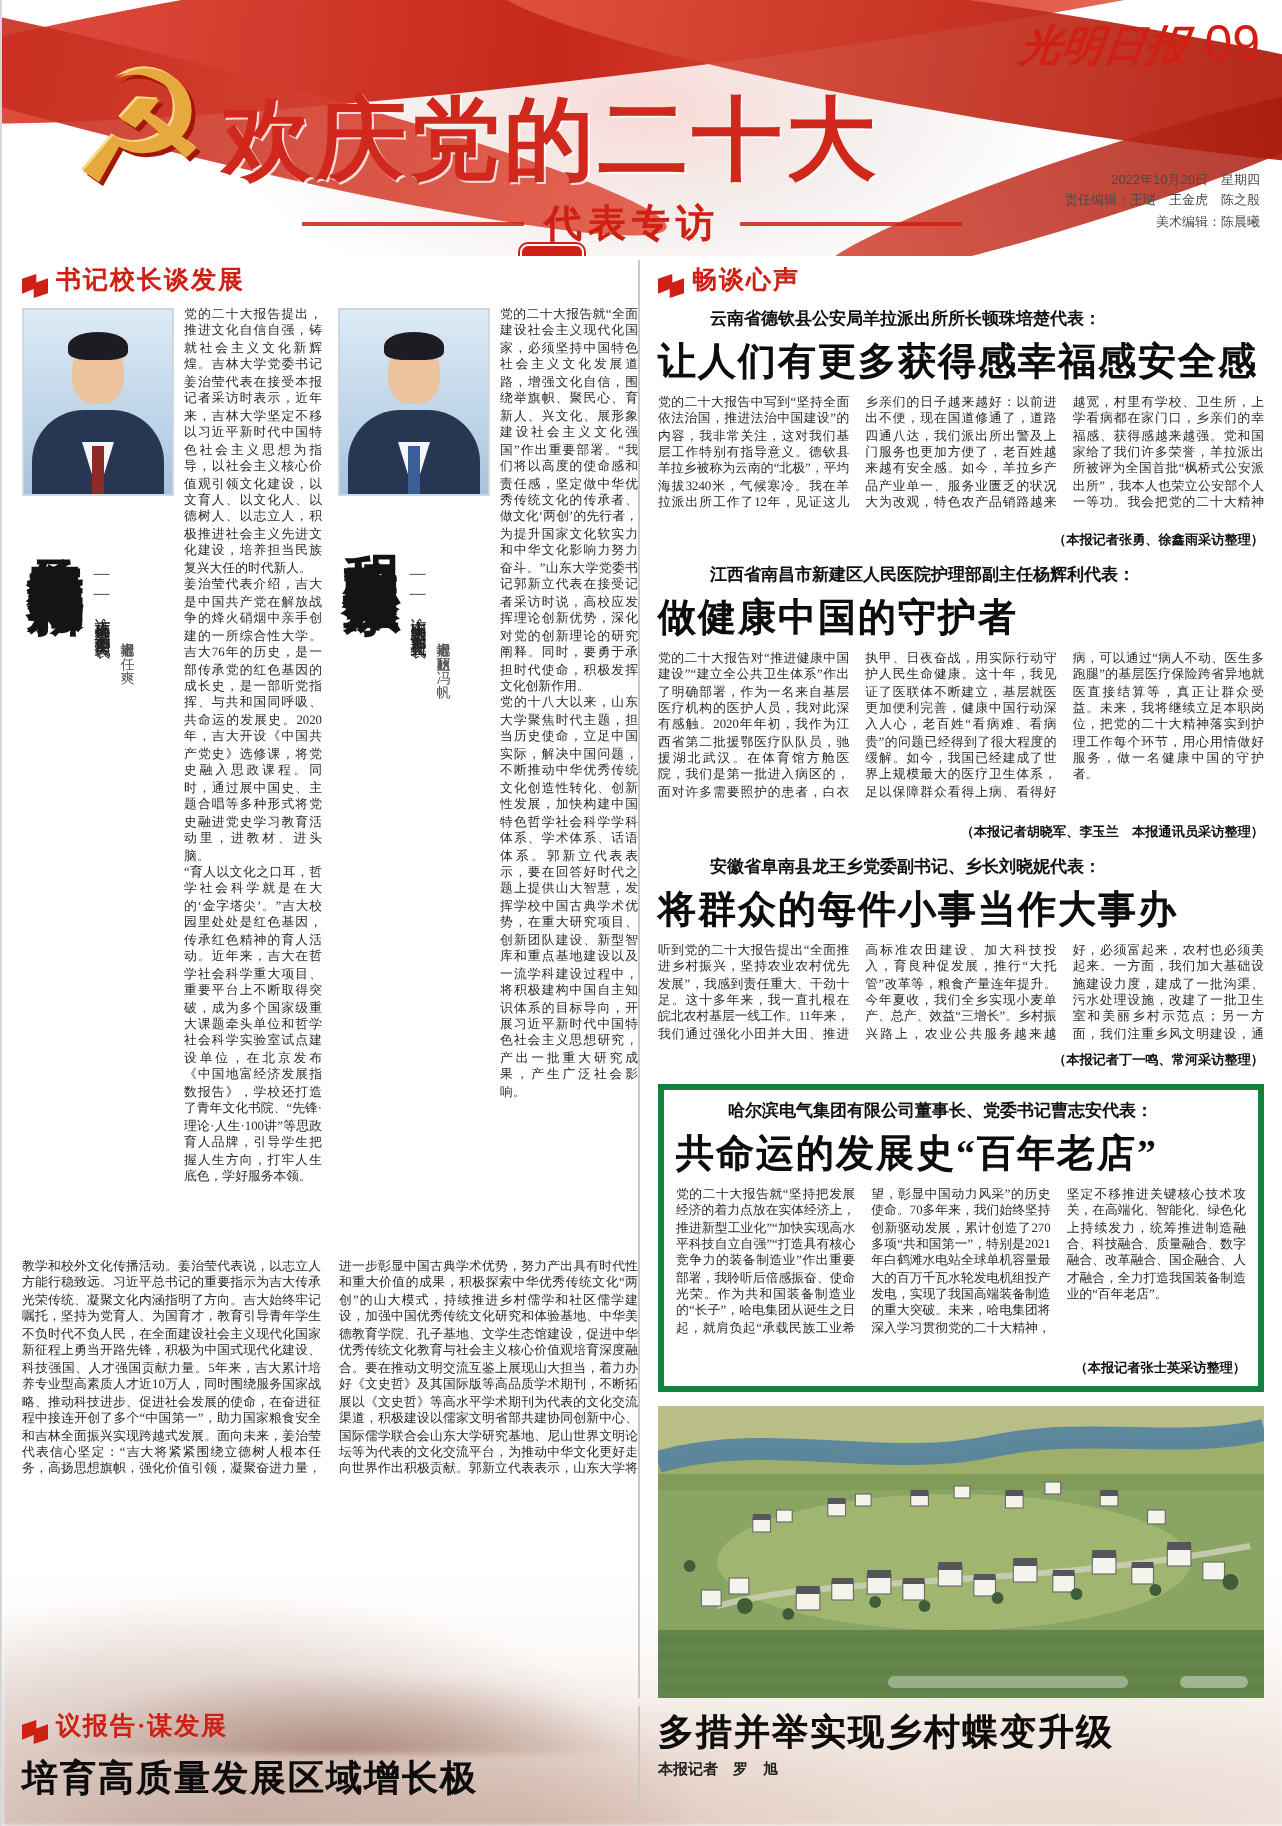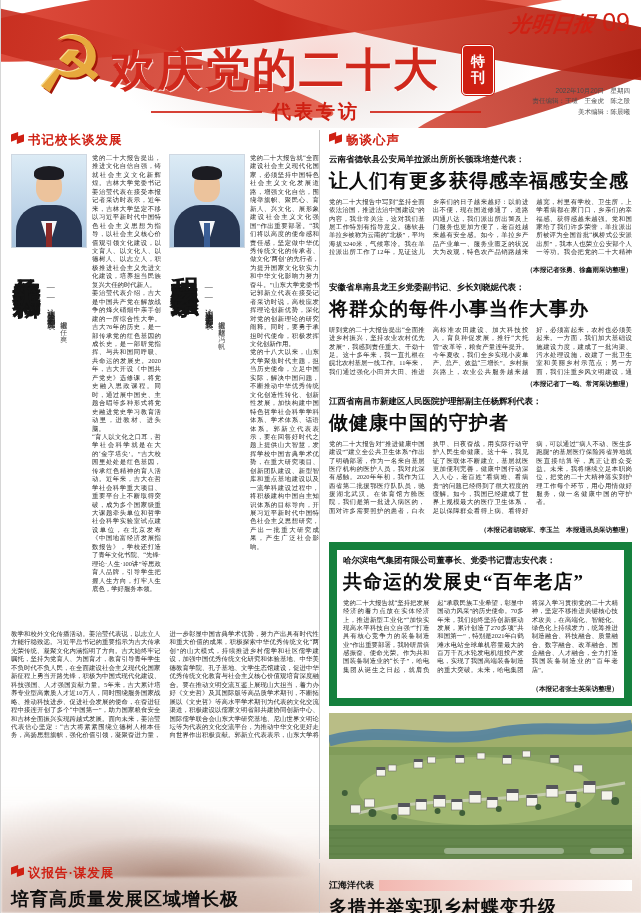--- a/index.html
+++ b/index.html
@@ -14,38 +14,38 @@
   .r1{width:820px;height:70px;left:-90px;top:-34px;transform:rotate(-7deg);
       background:linear-gradient(100deg,#e4503f 0%,#c31e10 45%,#e8604d 80%);opacity:.95;}
   .r2{width:520px;height:46px;left:-180px;top:28px;transform:rotate(14deg);
       background:linear-gradient(90deg,#b8170b,#e25643);opacity:.9;}
   .r3{width:560px;height:58px;right:-160px;top:6px;transform:rotate(9deg);
       background:linear-gradient(90deg,#e25643,#b01708 70%);opacity:.92;}
   .r4{width:300px;height:34px;right:-60px;top:74px;transform:rotate(-18deg);
       background:linear-gradient(90deg,#d4402f,#9d1205);opacity:.85;}
   .emblem{position:absolute;left:34px;top:26px;font-size:78px;line-height:1;
       font-family:"DejaVu Sans",sans-serif;color:#e7a93d;text-shadow:2px 2px 0 #a31708,-1px -1px 0 #f6d98a;z-index:3;}
-  .banner-title-row{position:absolute;left:110px;top:40px;display:flex;align-items:center;gap:22px;z-index:4;}
+  .banner-title-row{position:absolute;left:110px;top:40px;display:flex;align-items:center;gap:22px;z-index:4;flex-direction:column;}
   .banner-title{font-size:45px;font-weight:700;color:#d0281c;letter-spacing:2px;
       text-shadow:1px 1px 0 rgba(255,255,255,.8);}
   .banner-badge{width:30px;height:48px;background:#cf2013;border:1px solid #fff;outline:1px solid #cf2013;
       color:#fff;font-size:14px;font-weight:700;display:flex;flex-direction:column;align-items:center;justify-content:center;
       border-radius:4px;line-height:1.15;}
   .banner-sub-row{position:absolute;left:150px;top:99px;width:330px;display:flex;align-items:center;gap:10px;z-index:4;}
   .banner-sub-row .line{flex:1;height:2px;background:#cf2013;opacity:.85;}
   .banner-sub{font-size:19px;font-weight:700;color:#cf2013;letter-spacing:3px;}
   .paper-logo-wrap{position:absolute;right:12px;top:8px;text-align:right;z-index:5;}
   .paper-name{font-size:21px;font-weight:700;font-style:italic;color:#cf2013;transform:skewX(-8deg);display:inline-block;}
   .paper-page{font-size:25px;color:#cf2013;font-family:"Liberation Sans",sans-serif;margin-left:4px;}
   .paper-meta{position:absolute;right:12px;top:86px;text-align:right;z-index:5;
       font-family:"Liberation Sans",sans-serif;font-size:6.5px;line-height:1.6;color:#4a4a4a;}
   
   .main{position:relative;display:grid;grid-template-columns:308px 1fr;column-gap:0;padding:2px 10px 0 10px;z-index:2;}
   .col-right{border-left:1px solid #c9c9c9;padding-left:9px;}
-  .sec-head{display:flex;align-items:flex-start;gap:4px;margin:2px 0 5px 0;}
+  .sec-head{display:flex;align-items:flex-end;gap:4px;margin:2px 0 5px 0;}
   .sec-icon{width:13px;height:12px;background:#cf2013;
       clip-path:polygon(0 20%,55% 0,55% 35%,100% 18%,100% 80%,45% 100%,45% 62%,0 82%);}
   .sec-label{font-size:12.5px;font-weight:700;color:#cf2013;letter-spacing:1px;}
   
   .uni-row{display:flex;gap:8px;}
   .uni{flex:1;display:flex;gap:5px;}
   .uni-left{width:76px;flex:none;}
   .portrait{position:relative;width:74px;height:92px;overflow:hidden;border:1px solid #cfd8e2;
       background:linear-gradient(180deg,#dcebf5 0%,#b9d0e6 70%,#a7c2dc 100%);}
   .portrait .suit{position:absolute;bottom:-10px;left:4px;width:66px;height:52px;border-radius:26px 26px 0 0;background:#273652;}
@@ -57,26 +57,26 @@
   .v-head-wrap{display:flex;gap:3px;margin-top:8px;justify-content:flex-start;}
   .v-headline{writing-mode:vertical-rl;text-orientation:upright;font-size:28px;font-weight:700;color:#141414;
       line-height:1.08;height:362px;letter-spacing:1px;}
   .v-sub{writing-mode:vertical-rl;text-orientation:upright;font-size:8px;color:#222;height:330px;margin-top:26px;letter-spacing:1px;}
   .v-byline{writing-mode:vertical-rl;text-orientation:upright;font-size:7px;color:#555;height:150px;margin-top:60px;}
   .uni-body{flex:1;font-size:6.4px;line-height:1.32;text-align:justify;color:#2a2a2a;height:470px;overflow:hidden;white-space:pre-line;}
   .uni-cont{margin-top:6px;display:grid;grid-template-columns:1fr 1fr;gap:9px;font-size:6.4px;line-height:1.32;
       text-align:justify;color:#2a2a2a;height:108px;overflow:hidden;}
   
   .voice-art{margin-bottom:7px;}
-  .voice-intro{font-size:8.5px;font-weight:700;color:#111;}
+  .voice-intro{font-size:8.5px;font-weight:700;color:#111;margin-left:26px;}
   .voice-headline{font-size:19px;font-weight:700;color:#0d0d0d;letter-spacing:1px;margin:2px 0 4px 0;}
   .cols3{columns:3;column-gap:8px;font-size:6.4px;line-height:1.3;text-align:justify;color:#2a2a2a;overflow:hidden;}
   .h-a{height:66px;} .h-b{height:84px;} .h-c{height:52px;} .h-d{height:84px;}
   .attribution{text-align:right;font-size:6.6px;font-weight:700;color:#111;margin-top:2px;}
-  .red-box{border:8px solid #15803d;padding:5px 6px 4px 6px;margin:2px 0 7px 0;}
+  .red-box{border:3px solid #15803d;padding:5px 6px 4px 6px;margin:2px 0 7px 0;}
   .aerial{position:relative;width:100%;height:146px;overflow:hidden;}
   .aerial svg{display:block;width:100%;height:100%;}
   .wm{position:absolute;bottom:5px;left:38%;width:120px;height:6px;background:rgba(255,255,255,.35);border-radius:3px;}
   .wm2{position:absolute;bottom:5px;right:8px;width:34px;height:6px;background:rgba(255,255,255,.4);border-radius:3px;}
   
   .bottom{position:relative;display:grid;grid-template-columns:308px 1fr;padding:4px 10px 0 10px;z-index:2;}
   .bot-right{border-left:1px solid #c9c9c9;padding-left:9px;}
   .tag-row{display:flex;align-items:center;gap:5px;margin:3px 0 3px 0;}
   .tag{font-size:9px;font-weight:700;color:#111;flex:none;}
   .tag-bar{flex:1;height:11px;background:linear-gradient(90deg,#f2b7b0 0%,#f9e0dc 55%,#fff 100%);}
@@ -192,31 +192,31 @@
       </div>
 
       <div class="voice-art">
         <div class="voice-intro">云南省德钦县公安局羊拉派出所所长顿珠培楚代表：</div>
         <div class="voice-headline">让人们有更多获得感幸福感安全感</div>
         <div class="cols3 h-a">党的二十大报告中写到“坚持全面依法治国，推进法治中国建设”的内容，我非常关注，这对我们基层工作特别有指导意义。德钦县羊拉乡被称为云南的“北极”，平均海拔3240米，气候寒冷。我在羊拉派出所工作了12年，见证这儿乡亲们的日子越来越好：以前进出不便，现在国道修通了，道路四通八达，我们派出所出警及上门服务也更加方便了，老百姓越来越有安全感。如今，羊拉乡产品产业单一、服务业匮乏的状况大为改观，特色农产品销路越来越宽，村里有学校、卫生所，上学看病都在家门口，乡亲们的幸福感、获得感越来越强。党和国家给了我们许多荣誉，羊拉派出所被评为全国首批“枫桥式公安派出所”，我本人也荣立公安部个人一等功。我会把党的二十大精神带回羊拉雪域高原一线干警、village转达到每一户牧区，把学习成果转化为干事创业的动力，发扬特别能吃苦、特别能战斗、特别能忍耐、特别能奉献的精神，努力让羊拉更加安宁祥和！</div>
         <div class="attribution">（本报记者张勇、徐鑫雨采访整理）</div>
       </div>
 
       <div class="voice-art">
+        <div class="voice-intro">江西省南昌市新建区人民医院护理部副主任杨辉利代表：</div>
+        <div class="voice-headline">做健康中国的守护者</div>
+        <div class="cols3 h-b">党的二十大报告对“推进健康中国建设”“建立全公共卫生体系”作出了明确部署，作为一名来自基层医疗机构的医护人员，我对此深有感触。2020年年初，我作为江西省第二批援鄂医疗队队员，驰援湖北武汉。在体育馆方舱医院，我们是第一批进入病区的，面对许多需要照护的患者，白衣执甲、日夜奋战，用实际行动守护人民生命健康。这十年，我见证了医联体不断建立，基层就医更加便利完善，健康中国行动深入人心，老百姓“看病难、看病贵”的问题已经得到了很大程度的缓解。如今，我国已经建成了世界上规模最大的医疗卫生体系，足以保障群众看得上病、看得好病，可以通过“病人不动、医生多跑腿”的基层医疗保险跨省异地就医直接结算等，真正让群众受益。未来，我将继续立足本职岗位，把党的二十大精神落实到护理工作每个环节，用心用情做好服务，做一名健康中国的守护者。</div>
+        <div class="attribution">（本报记者胡晓军、李玉兰　本报通讯员采访整理）</div>
+      </div>
+
+      <div class="voice-art">
         <div class="voice-intro">安徽省阜南县龙王乡党委副书记、乡长刘晓妮代表：</div>
         <div class="voice-headline">将群众的每件小事当作大事办</div>
         <div class="cols3 h-c">听到党的二十大报告提出“全面推进乡村振兴，坚持农业农村优先发展”，我感到责任重大、干劲十足。这十多年来，我一直扎根在皖北农村基层一线工作。11年来，我们通过强化小田并大田、推进高标准农田建设、加大科技投入，育良种促发展，推行“大托管”改革等，粮食产量连年提升。今年夏收，我们全乡实现小麦单产、总产、效益“三增长”。乡村振兴路上，农业公共服务越来越好，必须富起来，农村也必须美起来。一方面，我们加大基础设施建设力度，建成了一批沟渠、污水处理设施，改建了一批卫生室和美丽乡村示范点；另一方面，我们注重乡风文明建设，通过开展“美丽庭院”“清洁文明户”评选，引导群众主动投身美丽乡村建设。江山就是人民，人民就是江山。我将始终把群众的每件小事当作大事来办，努力让乡亲们的日子越过越红火。</div>
         <div class="attribution">（本报记者丁一鸣、常河采访整理）</div>
-      </div>
-
-      <div class="voice-art">
-        <div class="voice-intro">江西省南昌市新建区人民医院护理部副主任杨辉利代表：</div>
-        <div class="voice-headline">做健康中国的守护者</div>
-        <div class="cols3 h-b">党的二十大报告对“推进健康中国建设”“建立全公共卫生体系”作出了明确部署，作为一名来自基层医疗机构的医护人员，我对此深有感触。2020年年初，我作为江西省第二批援鄂医疗队队员，驰援湖北武汉。在体育馆方舱医院，我们是第一批进入病区的，面对许多需要照护的患者，白衣执甲、日夜奋战，用实际行动守护人民生命健康。这十年，我见证了医联体不断建立，基层就医更加便利完善，健康中国行动深入人心，老百姓“看病难、看病贵”的问题已经得到了很大程度的缓解。如今，我国已经建成了世界上规模最大的医疗卫生体系，足以保障群众看得上病、看得好病，可以通过“病人不动、医生多跑腿”的基层医疗保险跨省异地就医直接结算等，真正让群众受益。未来，我将继续立足本职岗位，把党的二十大精神落实到护理工作每个环节，用心用情做好服务，做一名健康中国的守护者。</div>
-        <div class="attribution">（本报记者胡晓军、李玉兰　本报通讯员采访整理）</div>
       </div>
 
       <div class="red-box">
         <div class="voice-intro">哈尔滨电气集团有限公司董事长、党委书记曹志安代表：</div>
         <div class="voice-headline">共命运的发展史“百年老店”</div>
         <div class="cols3 h-d">党的二十大报告就“坚持把发展经济的着力点放在实体经济上，推进新型工业化”“加快实现高水平科技自立自强”“打造具有核心竞争力的装备制造业”作出重要部署，我聆听后倍感振奋、使命光荣。作为共和国装备制造业的“长子”，哈电集团从诞生之日起，就肩负起“承载民族工业希望，彰显中国动力风采”的历史使命。70多年来，我们始终坚持创新驱动发展，累计创造了270多项“共和国第一”，特别是2021年白鹤滩水电站全球单机容量最大的百万千瓦水轮发电机组投产发电，实现了我国高端装备制造的重大突破。未来，哈电集团将深入学习贯彻党的二十大精神，坚定不移推进关键核心技术攻关，在高端化、智能化、绿色化上持续发力，统筹推进制造融合、科技融合、质量融合、数字融合、改革融合、国企融合、人才融合，全力打造我国装备制造业的“百年老店”。</div>
         <div class="attribution">（本报记者张士英采访整理）</div>
       </div>
 
       <div class="aerial">
@@ -303,24 +303,20 @@
     <div class="bot-left">
       <div class="sec-head">
         <span class="sec-icon"></span>
         <span class="sec-label">议报告·谋发展</span>
       </div>
       <div class="bot-headline">培育高质量发展区域增长极</div>
 
     </div>
 
     <div class="bot-right">
-      <div class="tag-row" style="margin-top:16px;">
-        <span class="tag">江海洋代表</span>
-        <span class="tag-bar"></span>
-      </div>
       <div class="bot-headline">多措并举实现乡村蝶变升级</div>
       <div class="bot-byline">本报记者　罗　旭</div>
 
     </div>
   </div>
 
   <div class="mountains"></div>
   <div class="ridge"></div>
 </div>
 

